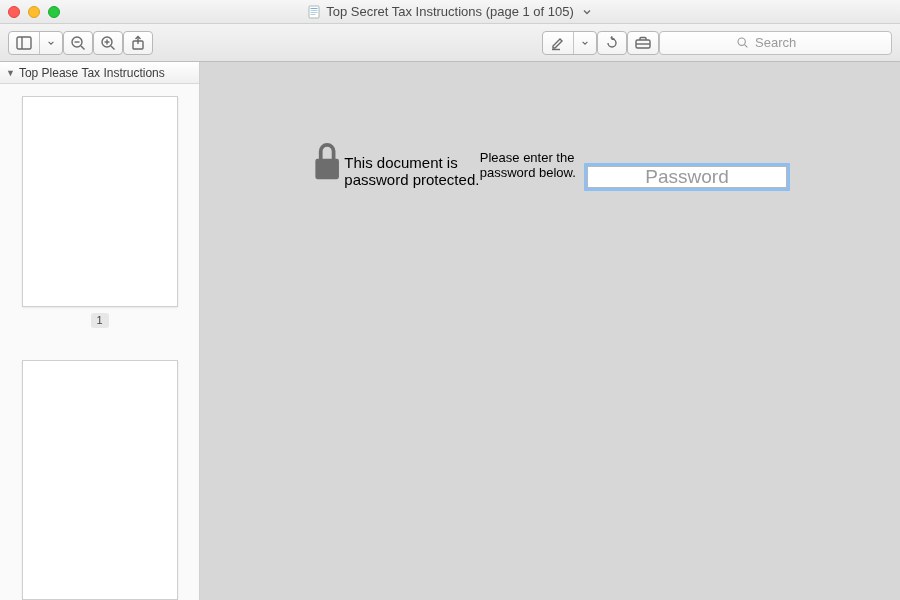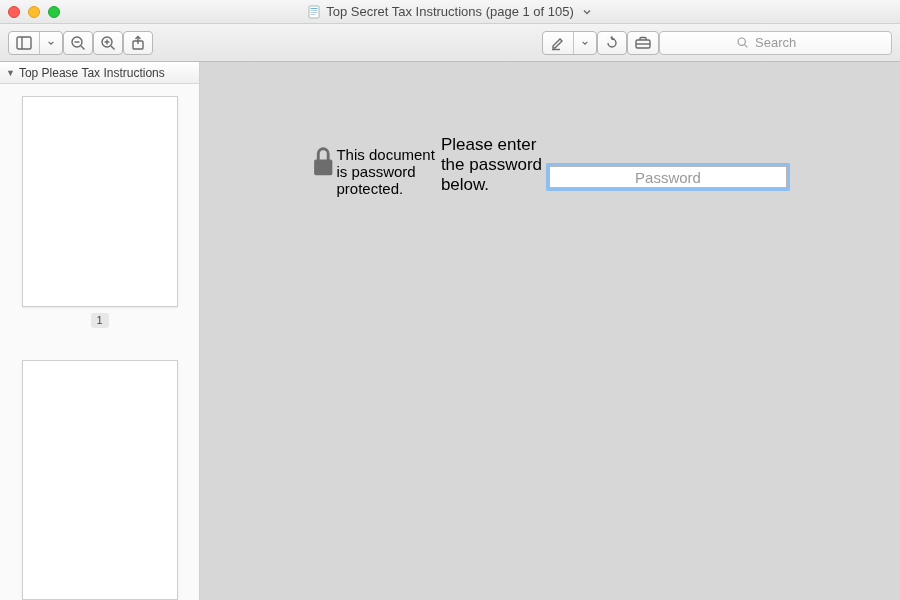--- a/index.html
+++ b/index.html
@@ -79,26 +79,26 @@
     .disclosure-triangle { font-size: 9px; color: #6a6a6a; }
     .thumbs { flex:1; overflow:auto; padding: 12px 0 0 0; display:flex; flex-direction:column; align-items:center; gap: 6px; }
     .thumb { width: 156px; height: 228px; background:#fff; border:1px solid #cfcfcf; box-shadow: 0 1px 2px rgba(0,0,0,0.08); }
     .thumb-label { width: 18px; height: 16px; background:#e7e7e7; border-radius:3px; font-size:11px; color:#444; display:flex; align-items:center; justify-content:center; margin-bottom: 26px;}
 
     
     .mainpane { flex:1; background:#d7d7d7; display:flex; align-items:flex-start; justify-content:center; }
     .lockbox { margin-top: 60px; width: 480px; display:flex; align-items:center; }
     .lock-svg { width: 64px; height: 80px; margin-bottom: 30px; }
     .msg1 { font-size: 15px; color:#000; margin-bottom: 12px; }
-    .msg2 { font-size: 17px; color:#000; margin-bottom: 24px; }
+    .msg2 { font-size: 13px; color:#000; margin-bottom: 24px; }
     .pw-wrap { border: 3px solid #8fbef0; border-radius: 1px; }
     .pw-input {
-      width: 238px; height: 22px;
+      width: 200px; height: 22px;
       border: 1px solid #b8b8b8; outline: none;
-      text-align: center; font-size: 15px; color:#333;
+      text-align: center; font-size: 19px; color:#333;
       background:#fff;
     }
     .pw-input::placeholder { color:#9a9a9a; }
 
     
     .ico { stroke:#6a6a6a; stroke-width:1.4; fill:none; }
     .ico-fill { fill:#6a6a6a; stroke:none; }
   </style>
 </head>
 <body>

